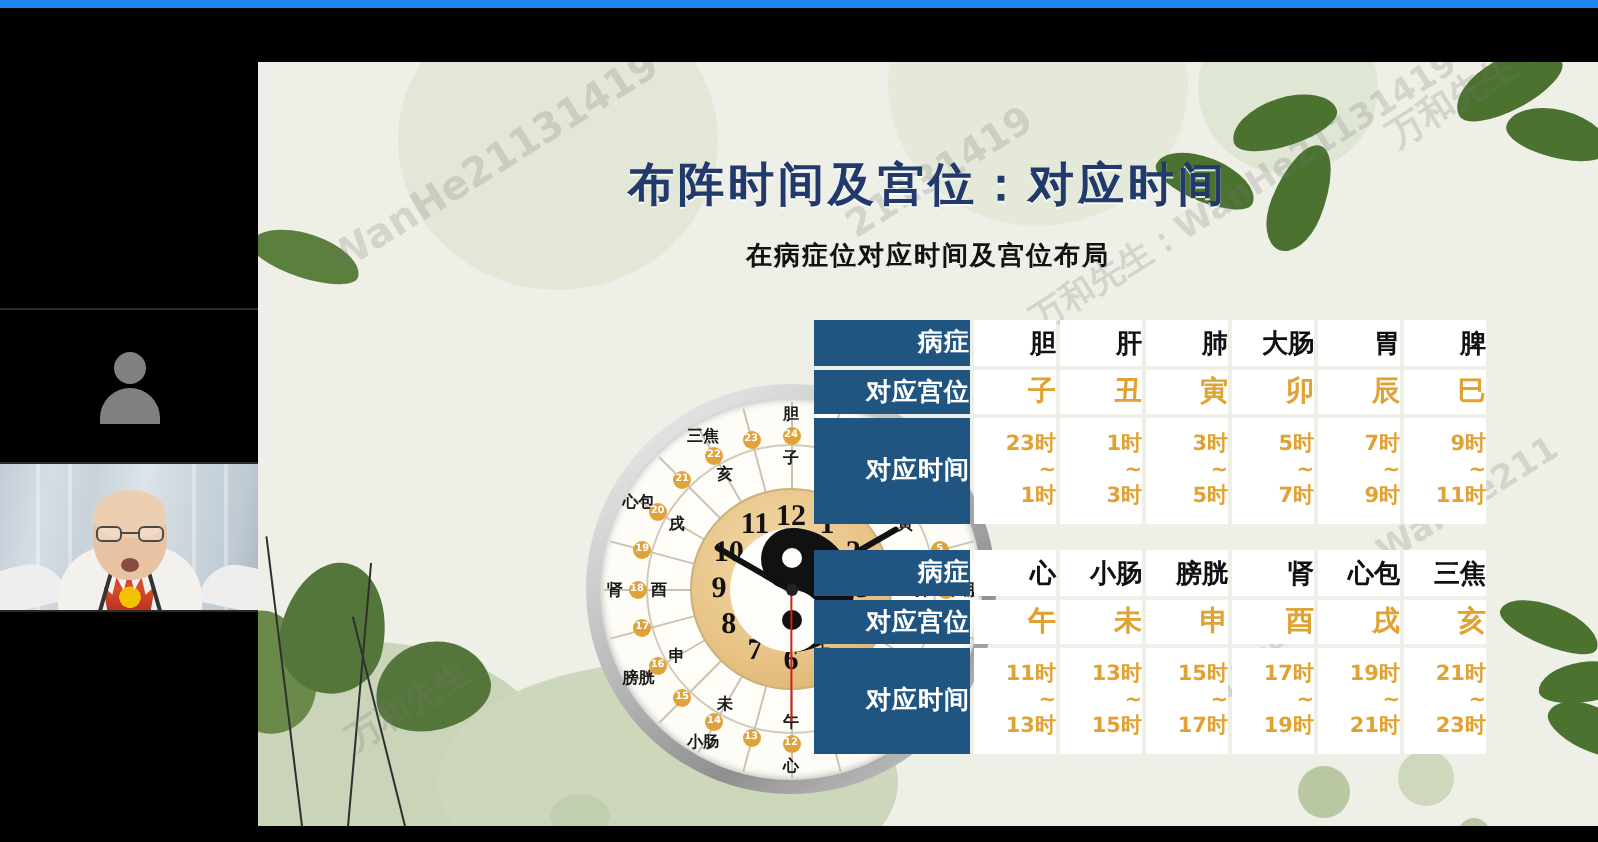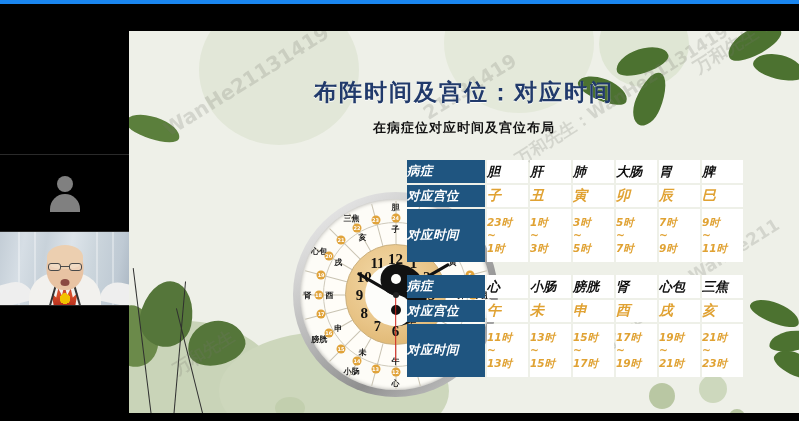--- a/index.html
+++ b/index.html
@@ -110,22 +110,22 @@
   #title { position:absolute; left:0; right:0; top:46px; text-align:center;
            font-size:23px; font-weight:700; color:#213a6b; letter-spacing:2px;
            text-shadow:0 1px 0 rgba(255,255,255,.8); }
   #subtitle { position:absolute; left:0; right:0; top:88px; text-align:center;
               font-size:13px; font-weight:700; color:#121212; letter-spacing:1px; }
 
   
   .tbl { position:absolute; border-collapse:separate; border-spacing:2px; table-layout:fixed; }
   #tbl1 { left:276px; top:127px; width:340px; }
   #tbl2 { left:276px; top:242px; width:340px; }
-  .tbl td { background:#fff; text-align:left; vertical-align:middle;
-            font-size:12px; font-weight:700; color:#111; padding:0;font-style:italic; }
+  .tbl td { background:#fff; text-align:right; vertical-align:middle;
+            font-size:12px; font-weight:700; color:#111; padding:0; }
   .tbl td.rowhead { background:#1f5580; color:#fff; font-size:12.5px; font-weight:700;
                     letter-spacing:.5px; width:78px; }
   .tbl td.palace { color:#e0a233; font-size:14px; }
   .tbl td.time { color:#e0a233; font-size:10.5px; font-weight:700; line-height:1.25;
                  padding:3px 0; }
   .tbl tr.r1 td { height:23px; }
   .tbl tr.r2 td { height:22px; }
   .tbl tr.r3 td { height:53px; }
   .tbl td.organ-h { font-size:13px; }
 </style>

